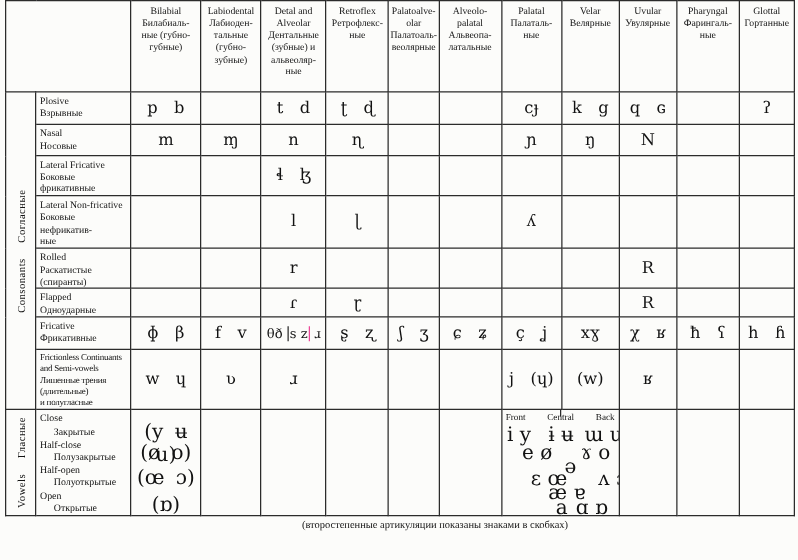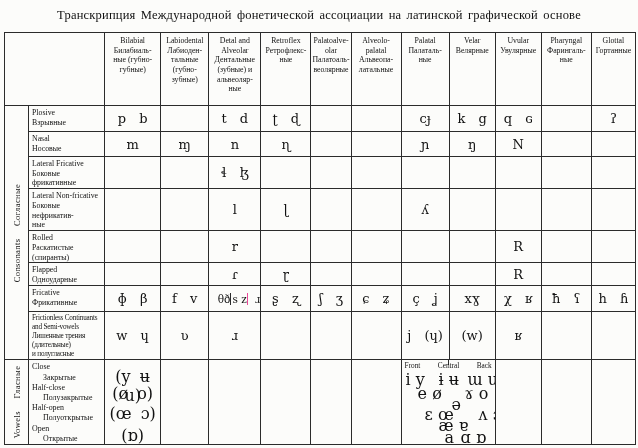--- a/index.html
+++ b/index.html
@@ -39,21 +39,21 @@
   td.side { position:relative; }
   .rot {
     position:absolute; left:50%; top:50%;
     transform:translate(-50%,-50%) rotate(-90deg);
     font-size:8.5px; white-space:nowrap; letter-spacing:.4px; word-spacing:10px;
   }
   
   .subcells { display:flex; height:100%; align-items:center; }
   .subcells span {
     font-family:"DejaVu Serif","DejaVu Sans",serif;
-    font-size:10.5px; text-align:right; flex:1 1 auto; white-space:nowrap;
+    font-size:10.5px; text-align:center; flex:1 1 auto; white-space:nowrap;
   }
   .subcells .sc-a { flex:1.5; }
   .subcells .sc-b { border-left:1px solid #2b2b2b; border-right:1px solid #ec4899; flex:1.1; }
   .subcells .sc-c { flex:0.9; }
   
   .vlabels { font-size:7.9px; line-height:10.2px; vertical-align:top; padding:2px 0 0 3px; }
   .vlabels .ru { padding-left:11px; }
   
   td.rounded { position:relative; }
   .rv { position:absolute; left:0; right:0; text-align:center;
@@ -71,21 +71,20 @@
   .v-hcb { left:63px; top:24px; }  .v-sch { left:50px; top:35px; }
   .v-hof { left:23px; top:45px; }  .v-hob { left:77px; top:45px; }
   .v-low { left:37px; top:56px; }  .v-oa  { left:43px; top:68px; }
   .v-ob  { left:59px; top:68px; }
   .caption { margin-top:2px; text-align:center; padding-left:58px; font-size:8.4px; }
 </style>
 </head>
 <body>
 
 <div class="page">
-  <div class="title">Транскрипция Международной фонетической ассоциации на латинской графической основе</div>
 
   <table class="ipa">
     <colgroup>
       <col style="width:24px">
         <col style="width:76px">
       <col style="width:56px">
         <col style="width:48px">
         <col style="width:52px">
       <col style="width:50px">
         <col style="width:40px">

